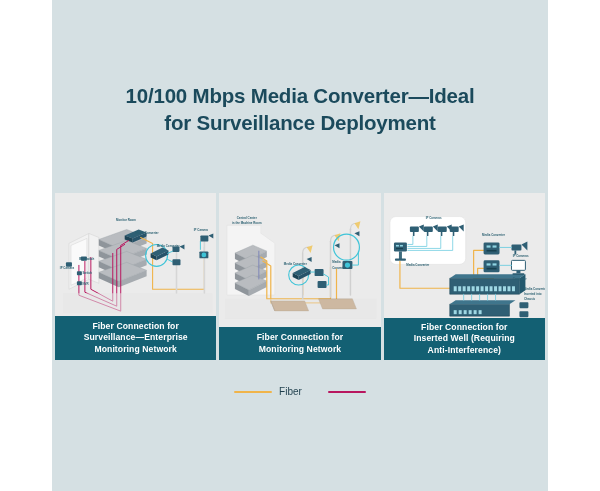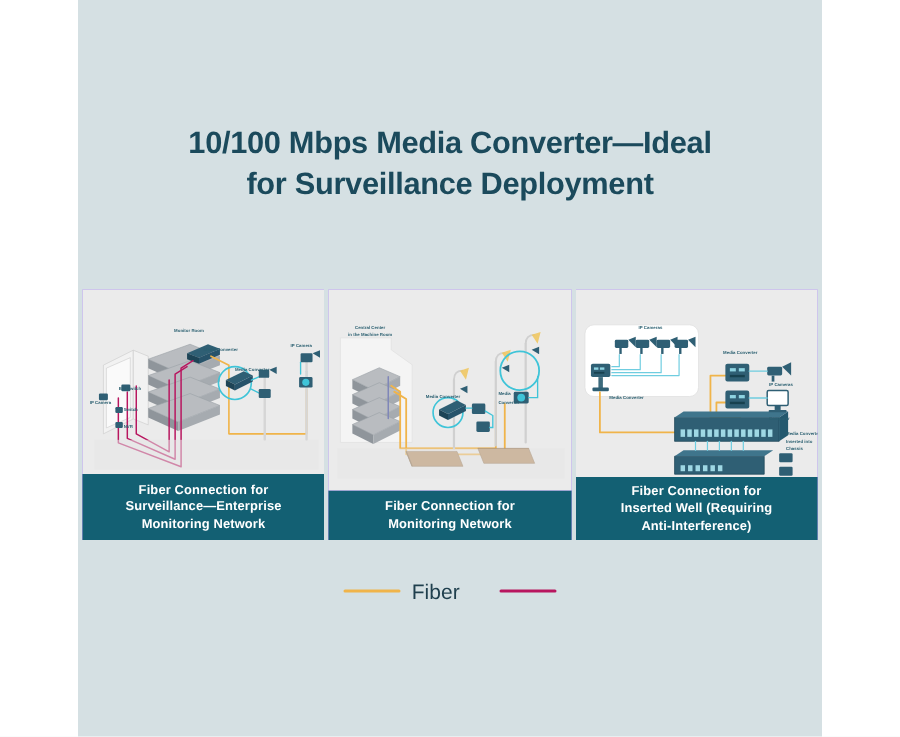--- a/index.html
+++ b/index.html
@@ -95,21 +95,21 @@
     align-items: center;
     gap: 7px;
   }
   .leg-line {
     display: block;
     width: 38px;
     height: 2px;
     border-radius: 1px;
   }
   .leg-label {
-    font-size: 14px;
+    font-size: 10px;
     color: #1f3f4d;
     white-space: nowrap;
     letter-spacing: 0.05px;
   }
 
   
   .art { position: absolute; left: 0; top: 0; width: 100%; height: 100%; }
   .lbl {
     position: absolute;
     font-size: 2.9px;

